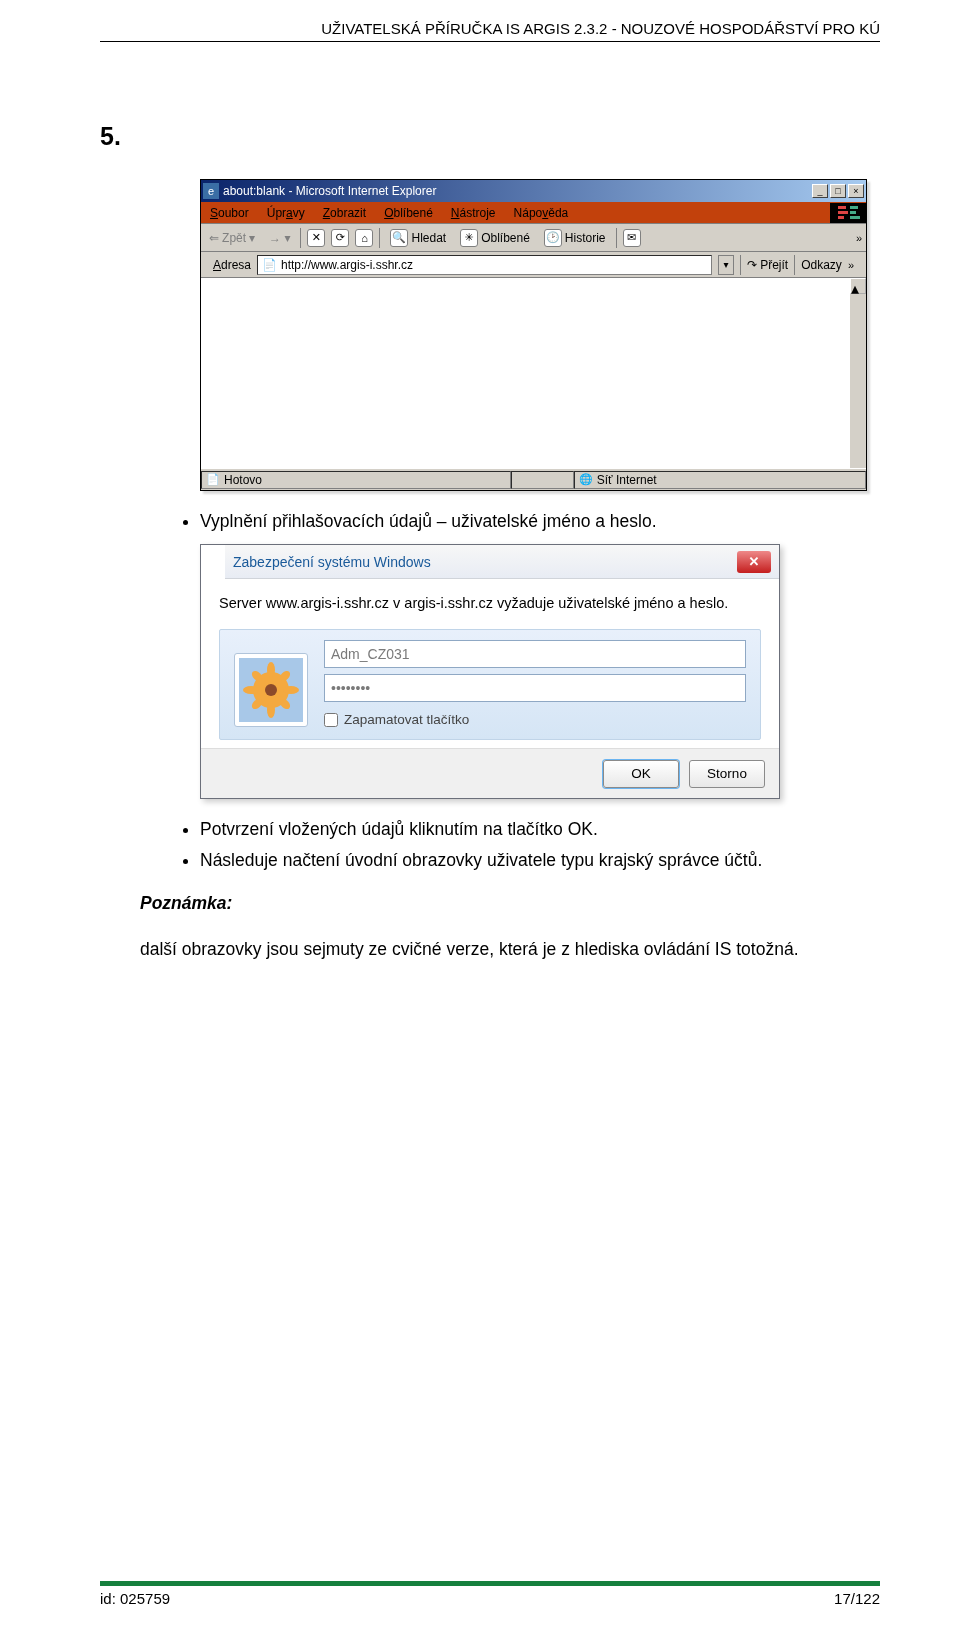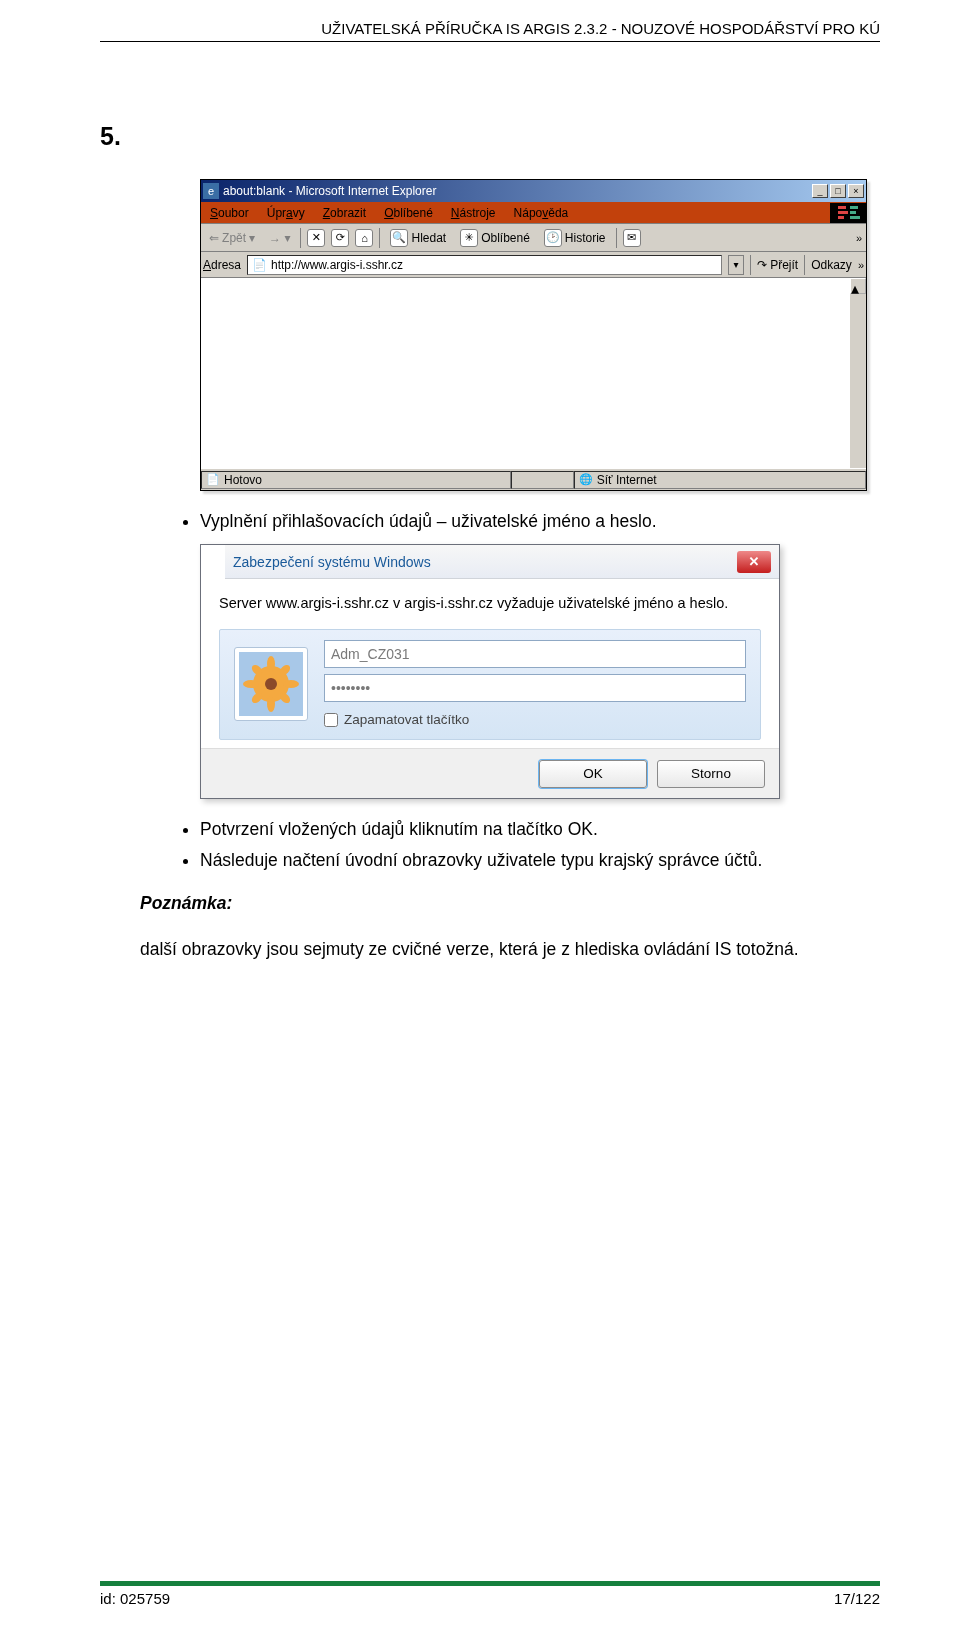--- a/index.html
+++ b/index.html
@@ -116,21 +116,21 @@
     font-size: 11px;
     background: #fff;
   }
   .tbsep { width: 1px; height: 20px; background: #808080; }
   .chev { margin-left: auto; font-size: 11px; }
   .ie-addressbar {
     display: flex;
     align-items: center;
     height: 26px;
     border-bottom: 1px solid #808080;
-    padding: 0 2px;
+    padding: 0 12px;
     gap: 6px;
     font-size: 12px;
   }
   .addr-input {
     flex: 1;
     border: 1px inset #808080;
     background: #fff;
     height: 20px;
     padding: 2px 4px;
     display: flex;
@@ -225,21 +225,21 @@
     line-height: 1.4;
     margin-bottom: 16px;
   }
   .cred-panel {
     background: linear-gradient(180deg, #e8f0fb 0%, #d5e5f5 100%);
     border: 1px solid #c0d4e8;
     border-radius: 2px;
     padding: 10px 14px 12px;
     display: flex;
     gap: 16px;
-    align-items: center;
+    align-items: flex-end;
   }
   .cred-avatar {
     width: 74px; height: 74px;
     background: #fff;
     border: 1px solid #b0c4da;
     border-radius: 3px;
     display: flex;
     align-items: center;
     justify-content: center;
   }
@@ -268,21 +268,21 @@
     background: #f0f0f0;
     border-top: 1px solid #ddd;
     height: 50px;
     display: flex;
     align-items: center;
     justify-content: flex-end;
     padding: 0 14px;
     gap: 10px;
   }
   .cred-btn {
-    width: 108px;
+    width: 76px;
     height: 28px;
     background: linear-gradient(180deg, #fff 0%, #e8e8e8 100%);
     border: 1px solid #8a8a8a;
     border-radius: 3px;
     font-size: 13.5px;
     cursor: pointer;
   }
   .cred-btn.ok { box-shadow: 0 0 0 1px #6bb4f0; }
   .note {
     margin-left: 40px;

